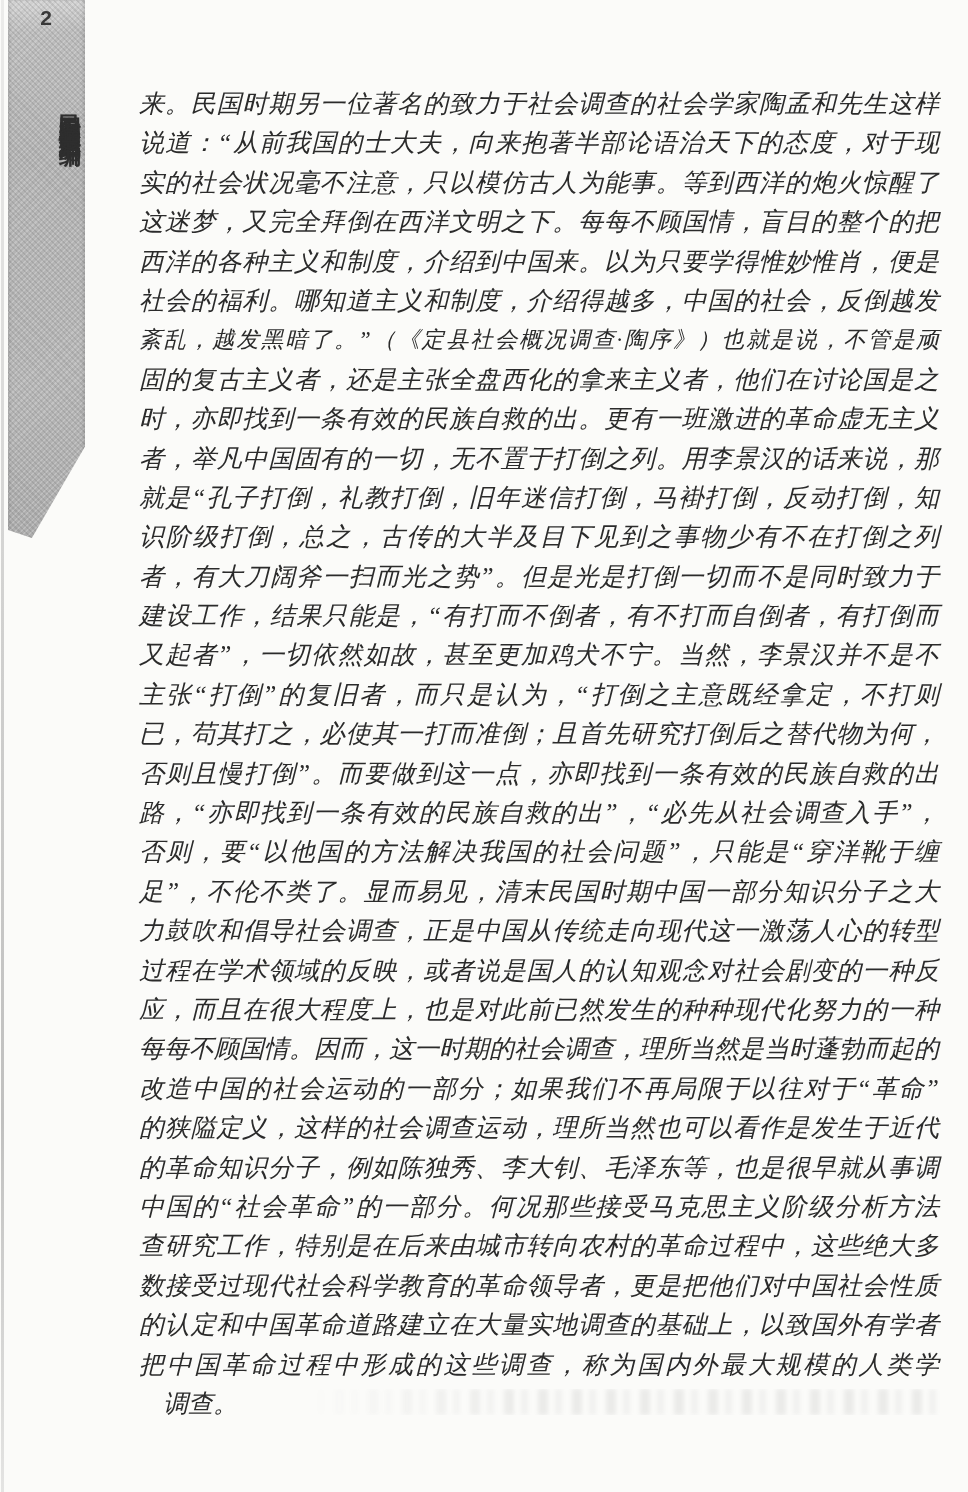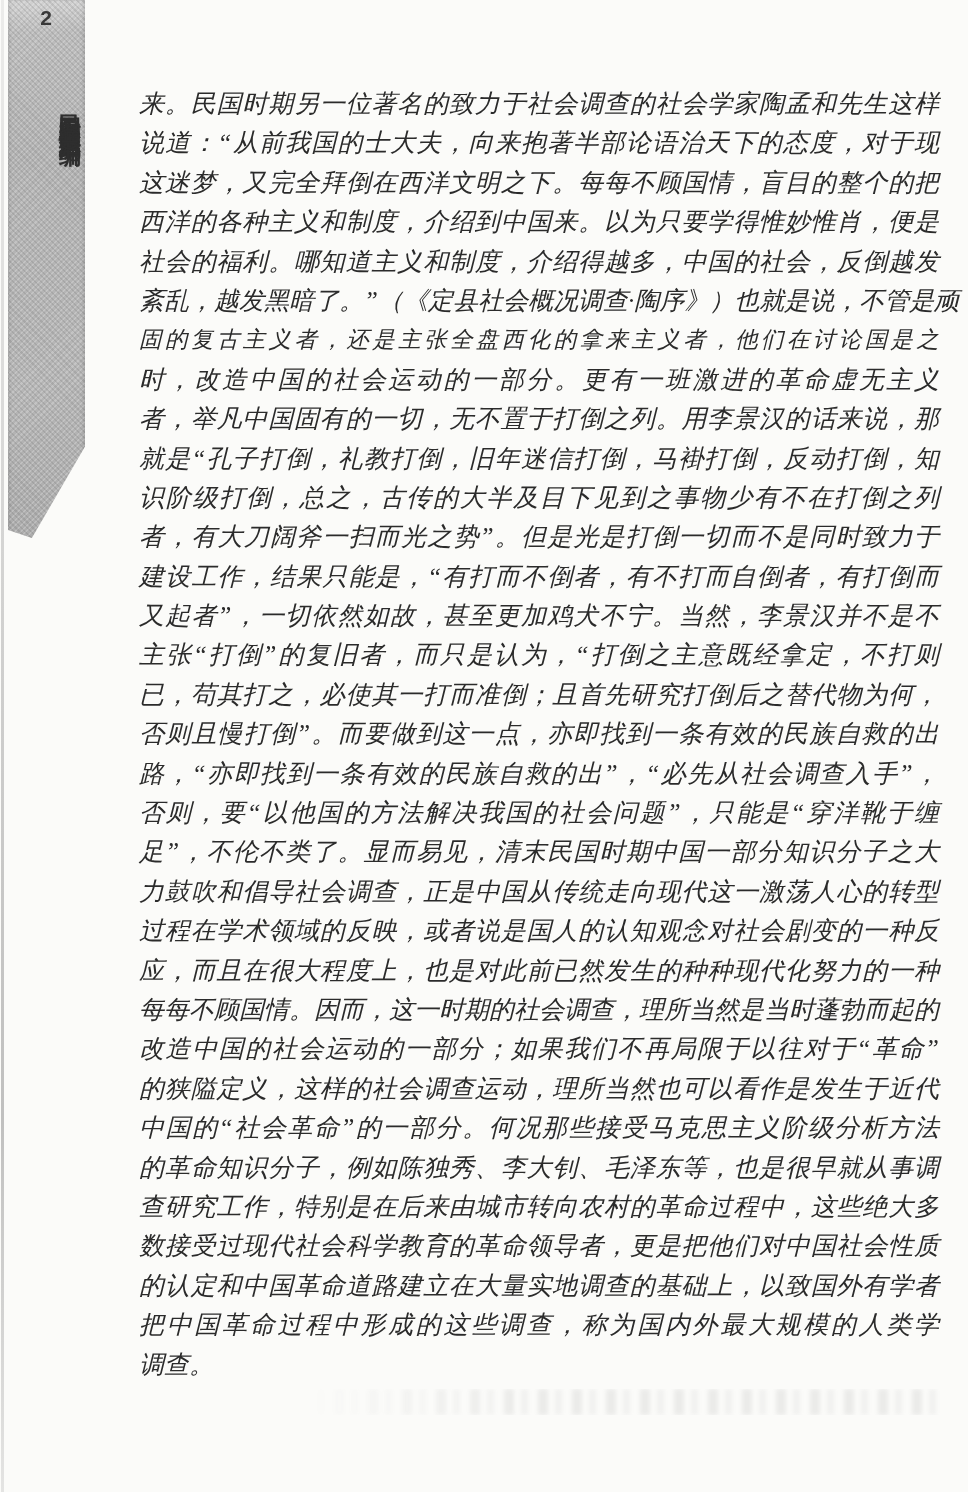--- a/index.html
+++ b/index.html
@@ -86,20 +86,21 @@
     letter-spacing: 0;
     font-style: italic;
   }
   
   .textblock .tline:nth-child(7) {
     font-size: 22.5px;
   }
   .textblock .tline.last {
     text-align: left;
     text-align-last: left;
+    margin-left: 24px;
   }
   
   .ghost {
     position: absolute;
     left: 300px;
     top: 1389px;
     width: 644px;
     height: 26px;
     background:
       repeating-linear-gradient(90deg,
@@ -122,46 +123,47 @@
 
   <div class="ribbon"></div>
 
   <div class="page-number">2</div>
 
   <div class="spine-title">民国时期社会调查丛编（二编）</div>
 
   <div class="textblock">
       <div class="tline">来。民国时期另一位著名的致力于社会调查的社会学家陶孟和先生这样</div>
       <div class="tline">说道：“从前我国的士大夫，向来抱著半部论语治天下的态度，对于现</div>
+      <div class="tline">实的社会状况毫不注意，只以模仿古人为能事。等到西洋的炮火惊醒了</div>
       <div class="tline">这迷梦，又完全拜倒在西洋文明之下。每每不顾国情，盲目的整个的把</div>
       <div class="tline">西洋的各种主义和制度，介绍到中国来。以为只要学得惟妙惟肖，便是</div>
       <div class="tline">社会的福利。哪知道主义和制度，介绍得越多，中国的社会，反倒越发</div>
       <div class="tline">紊乱，越发黑暗了。”（《定县社会概况调查·陶序》）也就是说，不管是顽</div>
       <div class="tline">固的复古主义者，还是主张全盘西化的拿来主义者，他们在讨论国是之</div>
-      <div class="tline">时，改造中国的社会运动的一部分。更有一班激进的革命虚无主义</div>
+      <div class="tline">时，亦即找到一条有效的民族自救的出。更有一班激进的革命虚无主义</div>
       <div class="tline">者，举凡中国固有的一切，无不置于打倒之列。用李景汉的话来说，那</div>
       <div class="tline">就是“孔子打倒，礼教打倒，旧年迷信打倒，马褂打倒，反动打倒，知</div>
       <div class="tline">识阶级打倒，总之，古传的大半及目下见到之事物少有不在打倒之列</div>
       <div class="tline">者，有大刀阔斧一扫而光之势”。但是光是打倒一切而不是同时致力于</div>
       <div class="tline">建设工作，结果只能是，“有打而不倒者，有不打而自倒者，有打倒而</div>
       <div class="tline">又起者”，一切依然如故，甚至更加鸡犬不宁。当然，李景汉并不是不</div>
       <div class="tline">主张“打倒”的复旧者，而只是认为，“打倒之主意既经拿定，不打则</div>
       <div class="tline">已，苟其打之，必使其一打而准倒；且首先研究打倒后之替代物为何，</div>
       <div class="tline">否则且慢打倒”。而要做到这一点，亦即找到一条有效的民族自救的出</div>
       <div class="tline">路，“亦即找到一条有效的民族自救的出”，“必先从社会调查入手”，</div>
       <div class="tline">否则，要“以他国的方法解决我国的社会问题”，只能是“穿洋靴于缠</div>
       <div class="tline">足”，不伦不类了。显而易见，清末民国时期中国一部分知识分子之大</div>
       <div class="tline">力鼓吹和倡导社会调查，正是中国从传统走向现代这一激荡人心的转型</div>
       <div class="tline">过程在学术领域的反映，或者说是国人的认知观念对社会剧变的一种反</div>
       <div class="tline">应，而且在很大程度上，也是对此前已然发生的种种现代化努力的一种</div>
       <div class="tline">每每不顾国情。因而，这一时期的社会调查，理所当然是当时蓬勃而起的</div>
       <div class="tline">改造中国的社会运动的一部分；如果我们不再局限于以往对于“革命”</div>
       <div class="tline">的狭隘定义，这样的社会调查运动，理所当然也可以看作是发生于近代</div>
+      <div class="tline">的革命知识分子，例如陈独秀、李大钊、毛泽东等，也是很早就从事调</div>
       <div class="tline">中国的“社会革命”的一部分。何况那些接受马克思主义阶级分析方法</div>
-      <div class="tline">的革命知识分子，例如陈独秀、李大钊、毛泽东等，也是很早就从事调</div>
       <div class="tline">查研究工作，特别是在后来由城市转向农村的革命过程中，这些绝大多</div>
       <div class="tline">数接受过现代社会科学教育的革命领导者，更是把他们对中国社会性质</div>
       <div class="tline">的认定和中国革命道路建立在大量实地调查的基础上，以致国外有学者</div>
       <div class="tline">把中国革命过程中形成的这些调查，称为国内外最大规模的人类学</div>
       <div class="tline last">调查。</div>
     </div>
 
   <div class="ghost"></div>
 
 </div>

